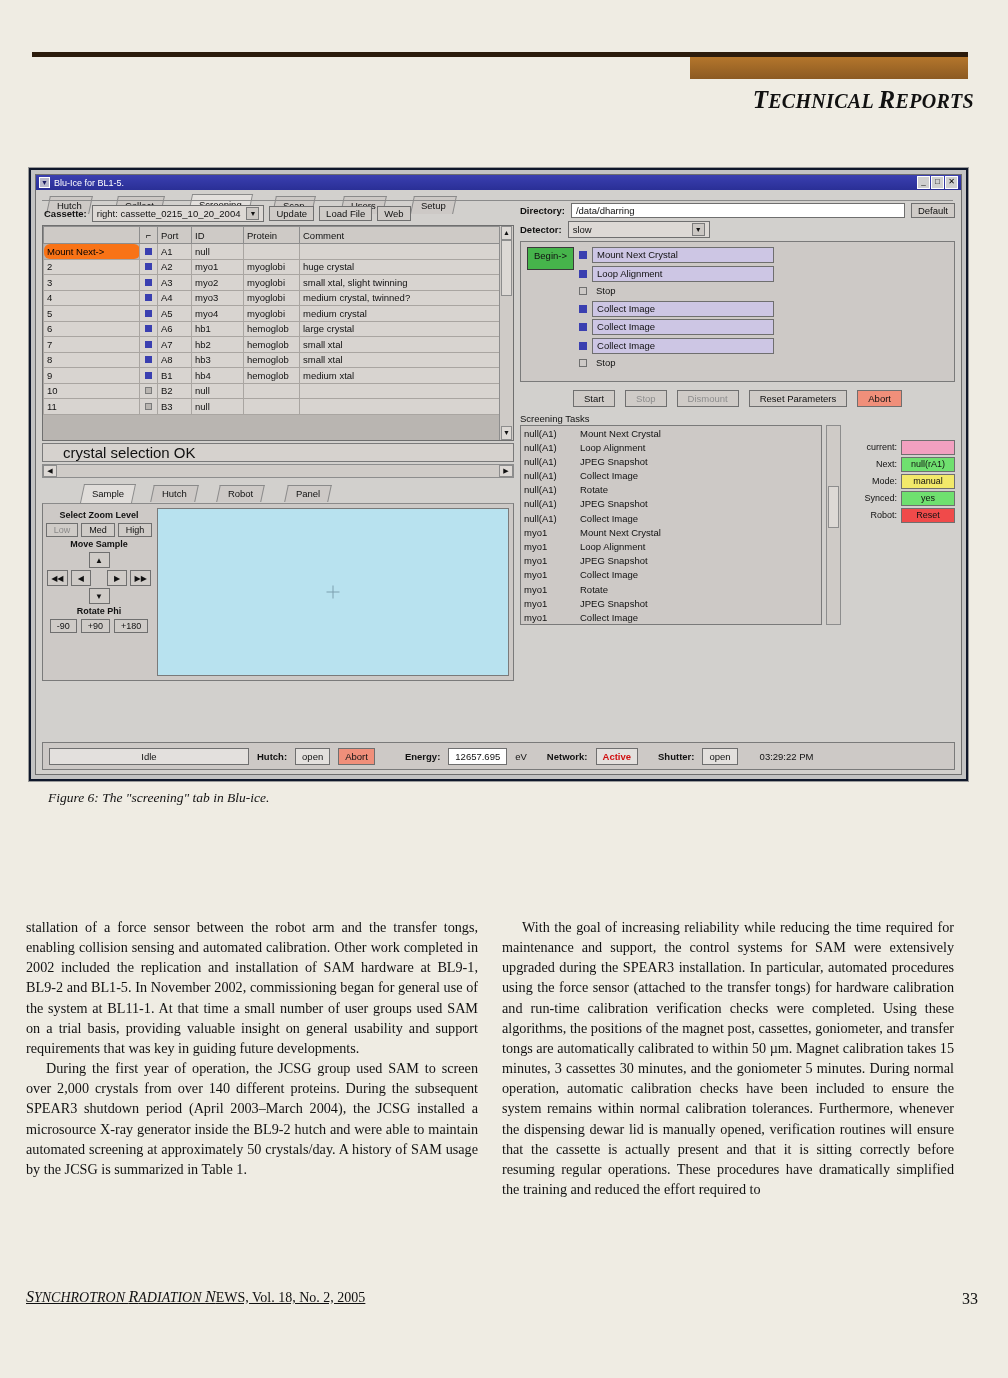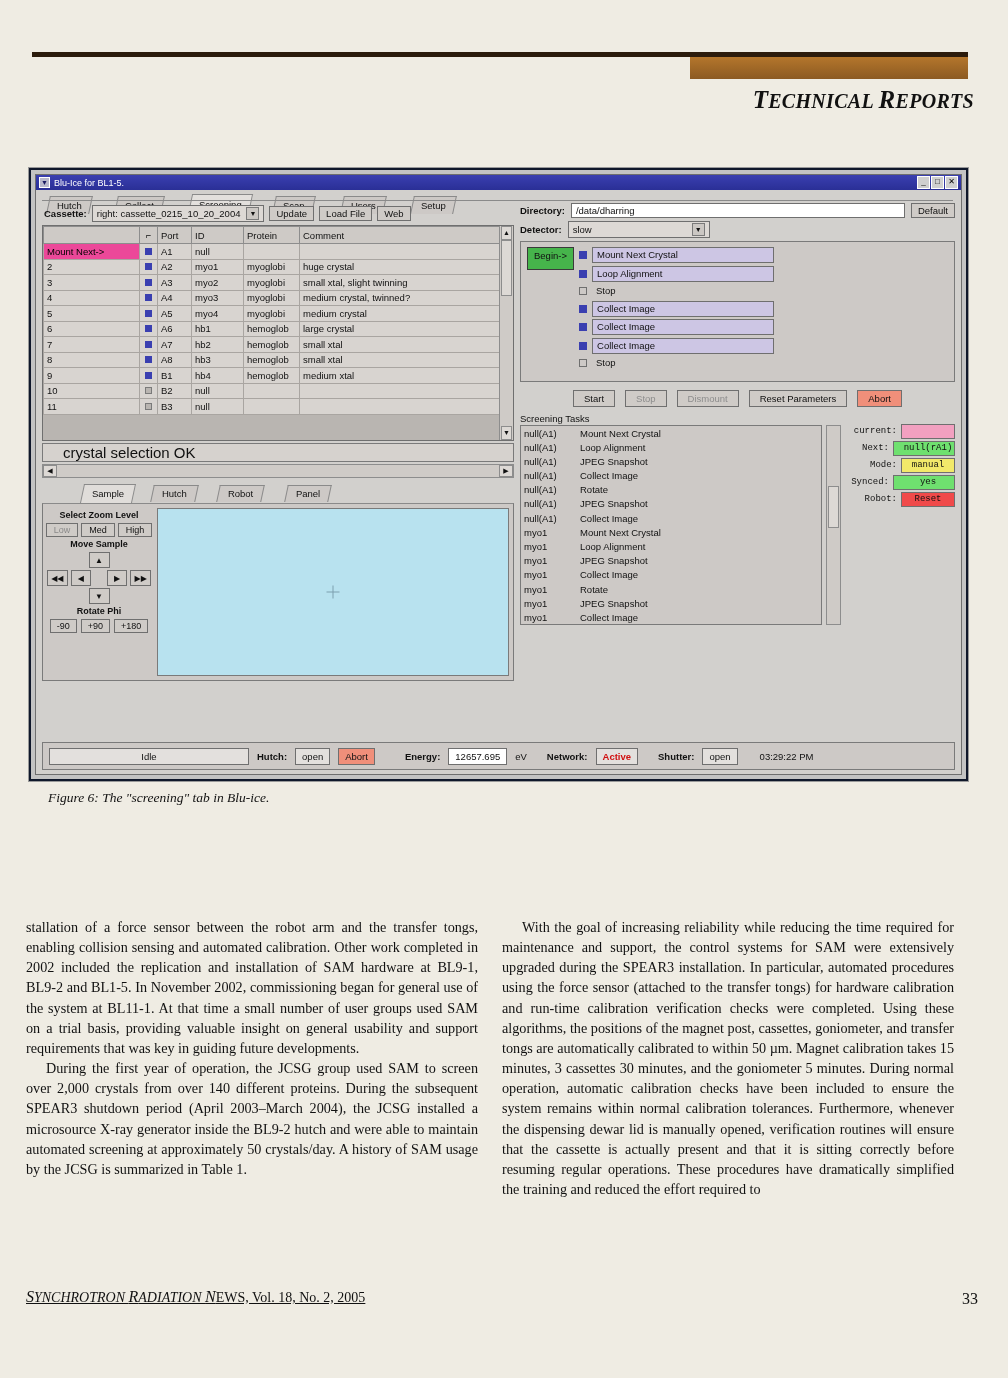--- a/index.html
+++ b/index.html
@@ -62,21 +62,21 @@
   .tblwrap{border:1px solid #6f6f6f;background:#b9b5b1;height:214px;position:relative;}
   table.grid{border-collapse:collapse;width:calc(100% - 13px);font-family:"Liberation Sans",sans-serif;font-size:9.5px;table-layout:fixed;}
   table.grid th{background:#cecac6;border:1px solid #8d8d8d;font-weight:normal;text-align:left;padding:1px 3px;height:14px;}
   table.grid td{border:1px solid #a9a5a1;padding:0 3px;height:14.5px;background:#d8d4d0;overflow:hidden;white-space:nowrap;}
   td.c-idx{background:#cdc6e4;}
   td.c-sel{background:#cdc6e4;text-align:center;}
   td.c-port{background:#e4e1de;}
   td.c-id{background:#e4e1de;}
   td.c-prot{background:#e4e1de;}
   td.c-cmt{background:#e4e1de;}
-  tr.mount td.c-idx{background:#ec4899;color:#000;font-weight:normal;}
+  tr.mount td.c-idx{background:#f97316;color:#000;font-weight:normal;border-radius:6px;}
   .sq{display:inline-block;width:7px;height:7px;background:#3a3fb0;}
   .sq.open{background:#b9b5b1;border:1px solid #7a7a7a;width:5px;height:5px;}
   .vscroll{position:absolute;right:0;top:0;width:13px;bottom:0;background:#cfcbc7;border-left:1px solid #8d8d8d;}
   .vscroll .thumb{position:absolute;left:1px;right:1px;top:14px;height:54px;background:#ddd9d5;border:1px solid #8d8d8d;}
   .vscroll .ar{position:absolute;left:1px;right:1px;height:12px;background:#ddd9d5;border:1px solid #8d8d8d;
      display:flex;align-items:center;justify-content:center;font-size:7px;}
   .vscroll .ar.up{top:0;} .vscroll .ar.dn{bottom:0;}
 
   .statusbar{margin-top:2px;height:15px;background:#d6d2ce;border:1px solid #7a7a7a;
     font-family:"Liberation Sans",sans-serif;font-size:15px;padding:1px 20px;display:flex;align-items:center;}
@@ -133,25 +133,25 @@
   .abtn.abort{background:#f08f7a;}
 
   .taskhdr{font-family:"Liberation Sans",sans-serif;font-size:9.5px;margin:2px 0 1px;}
   .taskarea{display:flex;gap:4px;}
   .tasklist{flex:1;background:#cdc9c6;border:1px solid #7a7a7a;height:196px;overflow:hidden;
     font-family:"Liberation Sans",sans-serif;font-size:9.5px;padding:1px 3px;}
   .tasklist .tl{display:flex;gap:10px;height:14.2px;line-height:14.2px;}
   .tasklist .tl .who{width:46px;}
   .tscroll{width:13px;background:#cfcbc7;border:1px solid #8d8d8d;position:relative;}
   .tscroll .thumb{position:absolute;left:1px;right:1px;top:60px;height:40px;background:#ddd9d5;border:1px solid #8d8d8d;}
-  .sidestat{width:110px;font-family:Liberation Mono, monospace;font-size:9px;}
+  .sidestat{width:110px;font-family:Liberation Sans, sans-serif;font-size:9px;margin-top:16px;}
   .sidestat .sr{display:flex;align-items:center;justify-content:flex-end;gap:4px;margin-bottom:4px;height:13px;}
   .sidestat .sv{width:52px;text-align:center;border:1px solid #6f6f6f;height:13px;line-height:13px;}
   .sv.pink{background:#f2a0c0;}
-  .sv.green{background:#6fe06f;padding-left:8px;}
+  .sv.green{background:#6fe06f;}
   .sv.yellow{background:#f2e96a;}
   .sv.red{background:#f04a4a;}
 
   
   .bottom{position:absolute;left:6px;right:6px;bottom:4px;height:26px;background:#cdc9c6;border:1px solid #7a7a7a;
     display:flex;align-items:center;gap:8px;padding:0 6px;font-family:"Liberation Sans",sans-serif;font-size:9.5px;}
   .bfield{background:#e3e0dd;border:1px solid #6f6f6f;padding:2px 6px;}
   .bfield.wide{flex:0 0 186px;text-align:center;}
   .bfield.white{background:#fff;}
   .bfield.red{background:#f08f7a;}

